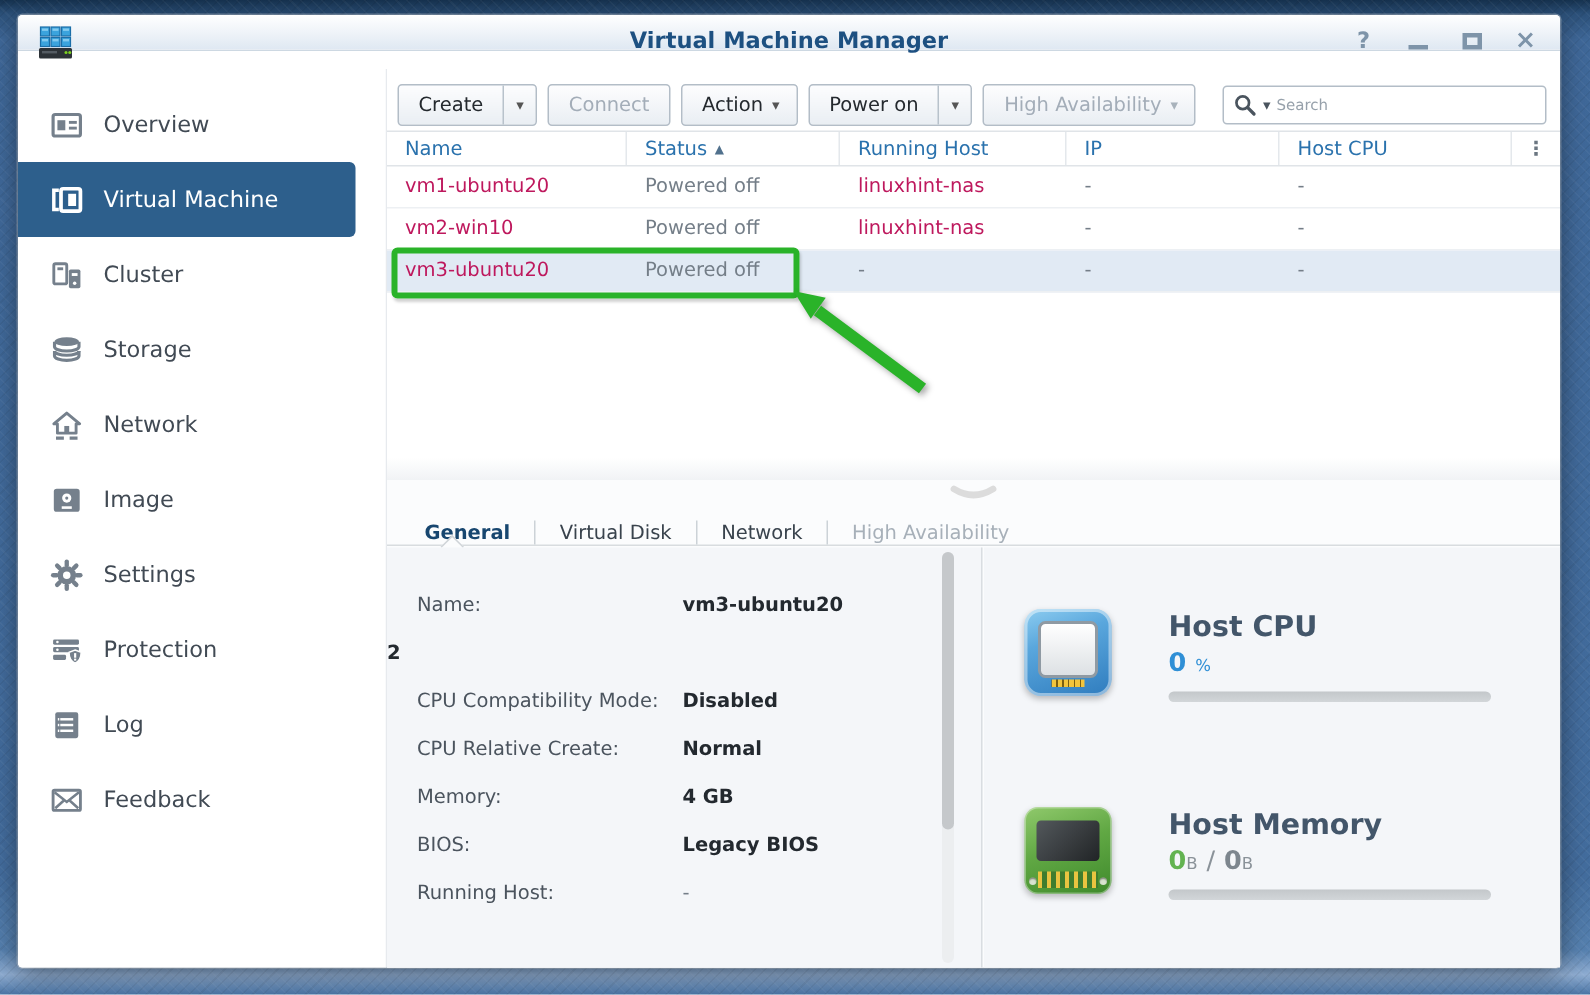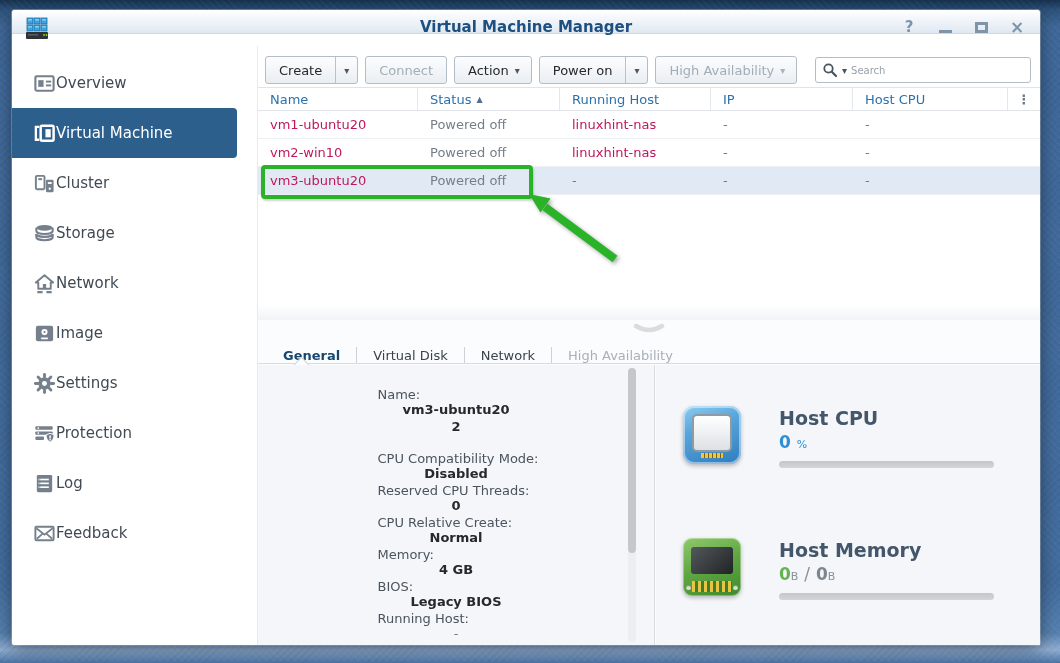--- a/index.html
+++ b/index.html
@@ -32,21 +32,21 @@
   .win-btn { width:18px; height:18px; display:flex; align-items:center; justify-content:center; cursor:pointer; font-size:15px; font-weight:bold; }
   .glyph-min { width:13px; height:0; border-bottom:3px solid #7e94a9; margin-top:8px; }
   .glyph-max { width:13px; height:11px; border:3px solid #7e94a9; }
   .glyph-close { font-size:17px; font-weight:bold; }
   
   .sidebar {
     position:absolute; left:0; top:36px; width:246px; bottom:0;
     background:#fff; border-right:1px solid #e7eaee; border-radius:0 0 0 3px; padding-top:12px;
   }
   .nav-item {
-    height:50px; display:flex; align-items:center; padding-left:21px; 
+    height:50px; display:flex; align-items:center; padding-left:21px; gap:13px;
     color:#414a54; font-size:15px; cursor:pointer; position:relative;
   }
   .nav-item svg { color:#75808c; flex:0 0 auto; }
   .nav-item.active {
     width:225px; background:#2d5f8c; color:#fff; border-radius:0 4px 4px 0;
   }
   .nav-item.active svg { color:#fff; }
   .hole { fill:#fff; }
   
   .content { position:absolute; left:246px; top:36px; right:0; bottom:0; background:#fff; border-radius:0 0 3px 0; }
@@ -114,21 +114,21 @@
   .tab-div { width:1px; height:16px; background:#ccd2d7; }
   .notch {
     position:absolute; left:38px; bottom:-7px; width:11px; height:11px; background:#fbfcfd;
     border-left:1px solid #cfd4d8; border-top:1px solid #cfd4d8; transform:rotate(45deg);
   }
   .panes { position:absolute; left:0; right:0; top:45px; bottom:0; }
   .pane-left {
     position:absolute; left:0; top:0; bottom:0; width:397px;
     background:#f4f6f9; border-right:1px solid #d9dde1; padding-top:22px;
   }
-  .field-row { height:32px; display:flex; align-items:center;flex-direction:column; }
+  .field-row { height:32px; display:flex; align-items:center; }
   .field-label { width:197px; padding-left:20px; color:#4b545e; }
   .field-value { font-weight:bold; color:#23292f; }
   .vscroll { position:absolute; right:18px; top:3px; bottom:3px; width:8px; border-radius:4px; background:#eceef0; }
   .vscroll .thumb { position:absolute; top:0; left:0; width:8px; height:185px; border-radius:4px; background:#c5c8cb; cursor:pointer; }
   .pane-right { position:absolute; left:398px; right:0; top:0; bottom:0; background:#f4f6f9; }
   .hw-block { position:absolute; left:27px; }
   .hw-text { position:absolute; left:123px; }
   .hw-title { font-size:19px; font-weight:bold; color:#43566a; }
   .hw-value { margin-top:3px; font-size:17px; font-weight:bold; }
   .v-blue { color:#2f8fd6; } .u-blue { font-size:11px; color:#2f8fd6; font-weight:normal; }
@@ -434,24 +434,20 @@
               <span class="field-value">vm3-ubuntu20</span>
             </div>
           <div class="field-row">
               <span class="field-value">2</span>
             </div>
           <div class="field-row">
               <span class="field-label">CPU Compatibility Mode:</span>
               <span class="field-value">Disabled</span>
             </div>
           <div class="field-row">
-              <span class="field-label">Reserved CPU Threads:</span>
-              <span class="field-value">0</span>
-            </div>
-          <div class="field-row">
               <span class="field-label">CPU Relative Create:</span>
               <span class="field-value">Normal</span>
             </div>
           <div class="field-row">
               <span class="field-label">Memory:</span>
               <span class="field-value">4 GB</span>
             </div>
           <div class="field-row">
               <span class="field-label">BIOS:</span>
               <span class="field-value">Legacy BIOS</span>

